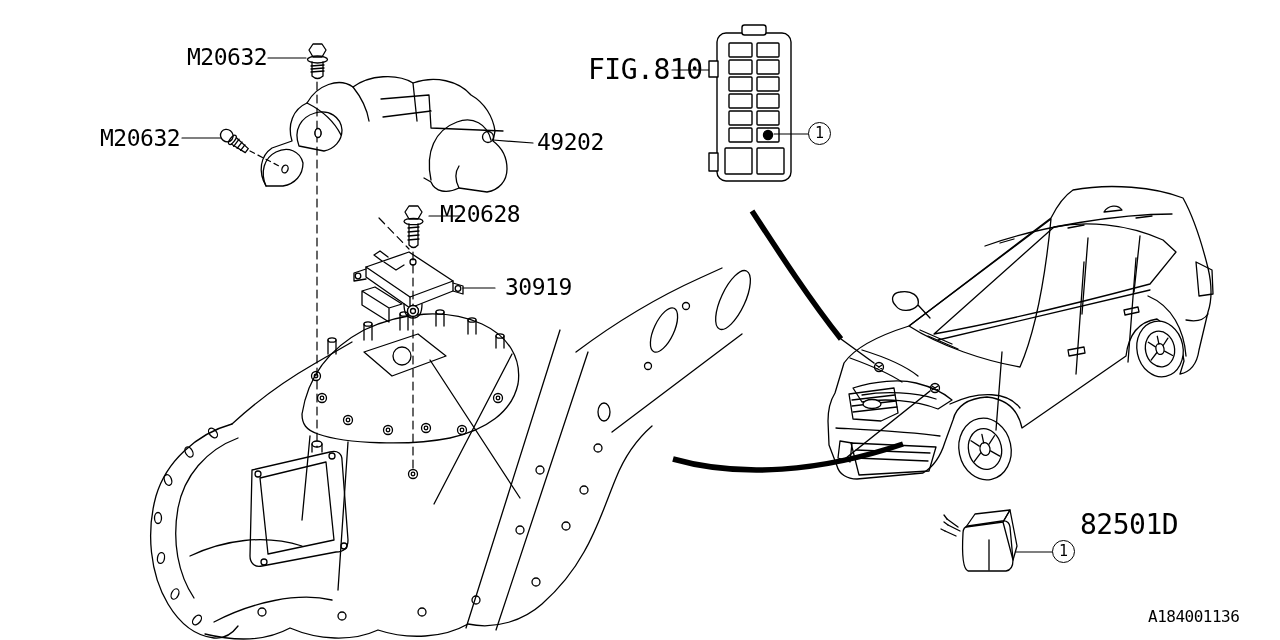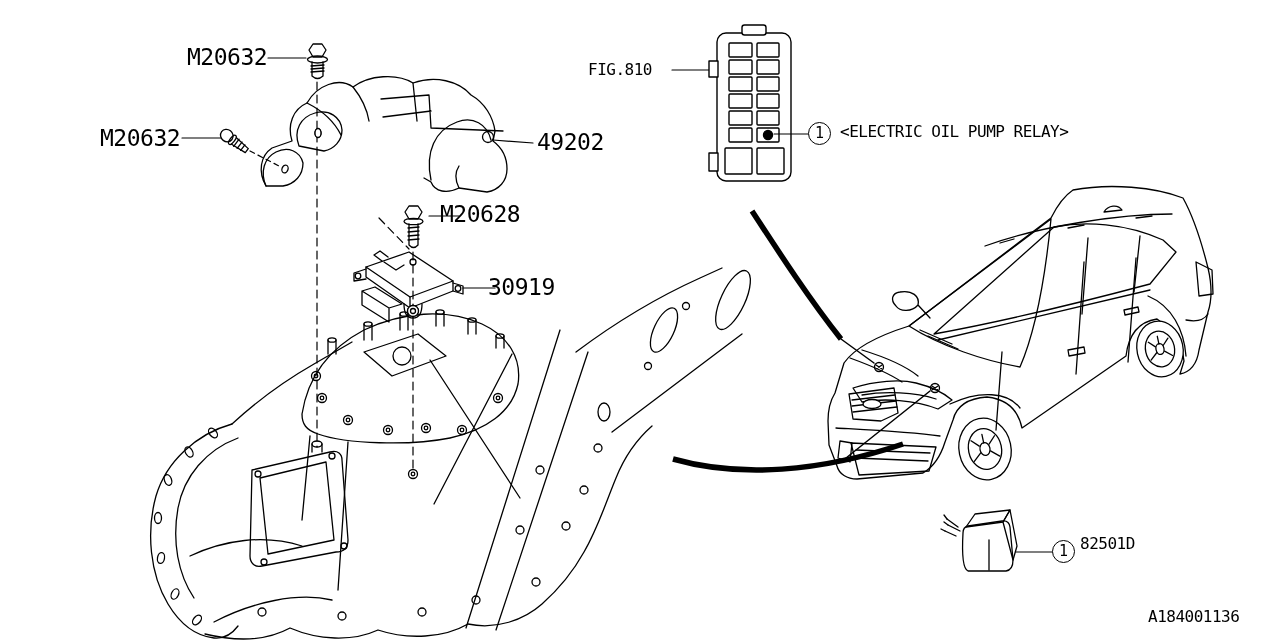--- a/index.html
+++ b/index.html
@@ -1,19 +1,19 @@
 <!DOCTYPE html>
 <html><head>
 <meta charset="utf-8">
 <style>
   html,body{margin:0;padding:0;background:#fff;}
   .stage{position:relative;width:1280px;height:640px;background:#ffffff;overflow:hidden;
          font-family:"DejaVu Sans Mono","Liberation Mono",monospace;color:#000;}
   .art{position:absolute;left:0;top:0;}
-  .lbl{position:absolute;font-size:16px;letter-spacing:-0.5px;line-height:22px;white-space:pre;color:#000;}
+  .lbl{position:absolute;font-size:28px;letter-spacing:-0.5px;line-height:22px;white-space:pre;color:#000;}
   .lbl-part{font-size:23px;}
   .callout-circle{position:absolute;width:23px;height:23px;border:1.6px solid #000;border-radius:50%;
          box-sizing:border-box;font-size:15px;line-height:20px;text-align:center;letter-spacing:0;}
   .doc-num{font-size:16px;}
 </style>
 </head>
 <body>
 
 <div class="stage">
 
@@ -278,23 +278,22 @@
       <path d="M989,540 L989,570"></path>
       <path d="M958,527 L947,519 M960,531 L948,525 M956,536 L945,531"></path>
       <path d="M947,519 L944,515 M948,525 L944,522 M945,531 L941,529"></path>
     </g>
   </svg>
 
   <div class="lbl lbl-part" style="left:187px;top:46px">M20632</div>
   <div class="lbl lbl-part" style="left:100px;top:127px">M20632</div>
   <div class="lbl lbl-part" style="left:537px;top:131px">49202</div>
   <div class="lbl lbl-part" style="left:440px;top:203px">M20628</div>
-  <div class="lbl lbl-part" style="left:488px;top:276px">30919</div>
+  <div class="lbl lbl-part" style="left:505px;top:276px">30919</div>
   <div class="lbl" style="left:588px;top:59px">FIG.810</div>
 
   <span class="callout-circle" style="left:808px;top:122px">1</span>
-  <div class="lbl" style="left:840px;top:121px">&lt;ELECTRIC OIL PUMP RELAY&gt;</div>
 
   <span class="callout-circle" style="left:1052px;top:540px">1</span>
-  <div class="lbl" style="left:1080px;top:533px">82501D</div>
+  <div class="lbl" style="left:1080px;top:514px">82501D</div>
 
   <div class="lbl doc-num" style="left:1148px;top:606px">A184001136</div>
 </div>
 
 </body></html>

